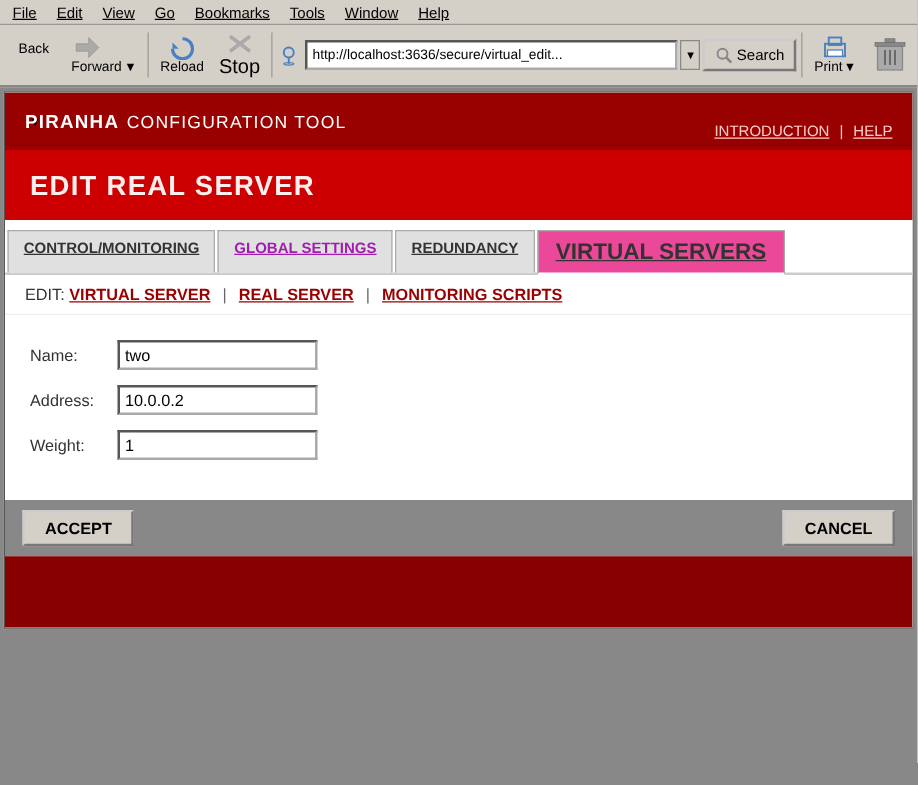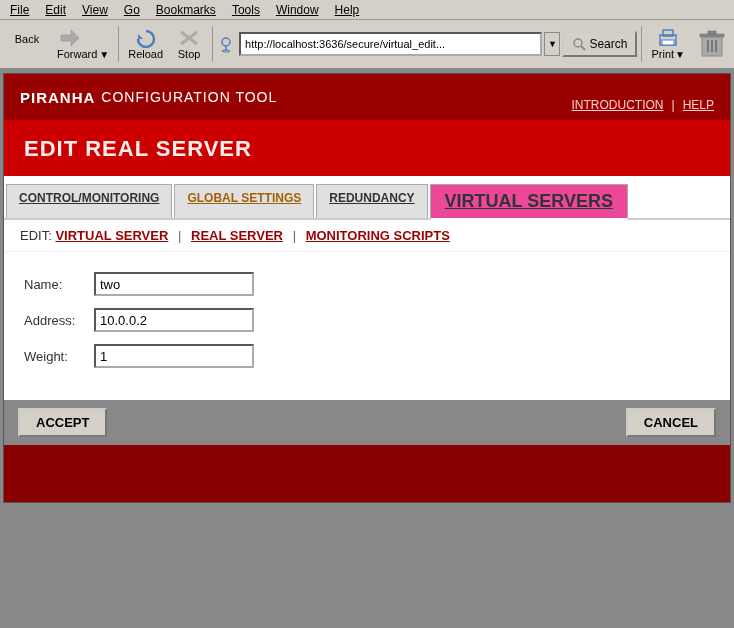--- a/index.html
+++ b/index.html
@@ -47,21 +47,21 @@
       <polygon points="4,6 4,11 9,11" fill="#4a7fc1"></polygon>
     </svg>
     <span style="font-size:11px;">Reload</span>
   </div>
 
   <div style="display:flex;flex-direction:column;align-items:center;justify-content:center;padding:2px 4px;min-width:38px;cursor:pointer;border:1px solid transparent;height:44px;">
     <svg width="24" height="20" viewBox="0 0 24 20">
       <line x1="4" y1="4" x2="20" y2="16" stroke="#aaa" stroke-width="3"></line>
       <line x1="20" y1="4" x2="4" y2="16" stroke="#aaa" stroke-width="3"></line>
     </svg>
-    <span style="font-size:11px;">Stop</span>
+    <span style="font-size:16px;">Stop</span>
   </div>
 
   <div style="width:1px;height:36px;background:#999;margin:0 2px;"></div>
 
   <div style="display:flex;align-items:center;flex:1;gap:2px;height:28px;">
     <svg width="18" height="18" viewBox="0 0 18 18" style="margin-right:2px;">
       <circle cx="9" cy="7" r="4" fill="none" stroke="#4a7fc1" stroke-width="1.5"></circle>
       <path d="M9,11 L9,16" stroke="#4a7fc1" stroke-width="1.5"></path>
       <ellipse cx="9" cy="16" rx="4" ry="1" fill="none" stroke="#4a7fc1" stroke-width="1"></ellipse>
     </svg>
@@ -117,21 +117,21 @@
   </div>
 
   <div style="background:#cc0000; padding:16px 20px 14px 20px;">
     <h1 style="font-size:22px;font-weight:bold;color:#ffeeee;letter-spacing:1px;">EDIT REAL SERVER</h1>
   </div>
 
   <div style="background:#fff;">
 
     <div style="display:flex; border-bottom:2px solid #ccc; padding:8px 8px 0 2px; gap:2px; background:#fff;">
       <div style="padding:6px 12px;font-size:12px;font-weight:bold;cursor:pointer;border:1px solid #aaa;border-bottom:none;background:#e0e0e0;color:#333;text-decoration:underline;">CONTROL/MONITORING</div>
-      <div style="padding:6px 12px;font-size:12px;font-weight:bold;cursor:pointer;border:1px solid #aaa;border-bottom:none;background:#e0e0e0;color:#a16207;text-decoration:underline;">GLOBAL SETTINGS</div>
+      <div style="padding:6px 12px;font-size:12px;font-weight:bold;cursor:pointer;border:1px solid #aaa;border-bottom:none;background:#e0e0e0;color:#a21caf;text-decoration:underline;">GLOBAL SETTINGS</div>
       <div style="padding:6px 12px;font-size:12px;font-weight:bold;cursor:pointer;border:1px solid #aaa;border-bottom:none;background:#e0e0e0;color:#333;text-decoration:underline;">REDUNDANCY</div>
       <div style="padding:6px 14px;font-size:18px;font-weight:bold;cursor:pointer;border:1px solid #aaa;border-bottom:2px solid #fff;background:#ec4899;color:#333;text-decoration:underline;margin-bottom:-2px;">VIRTUAL SERVERS</div>
     </div>
 
     <div style="padding:8px 16px;font-size:13px;color:#333;border-bottom:1px solid #eee;">
       <span>EDIT:</span>
       <span> </span>
       <a style="color:#990000;text-decoration:underline;cursor:pointer;font-weight:bold;">VIRTUAL SERVER</a>
       <span style="color:#666;margin:0 6px;">|</span>
       <a style="color:#990000;text-decoration:underline;cursor:pointer;font-weight:bold;">REAL SERVER</a>

